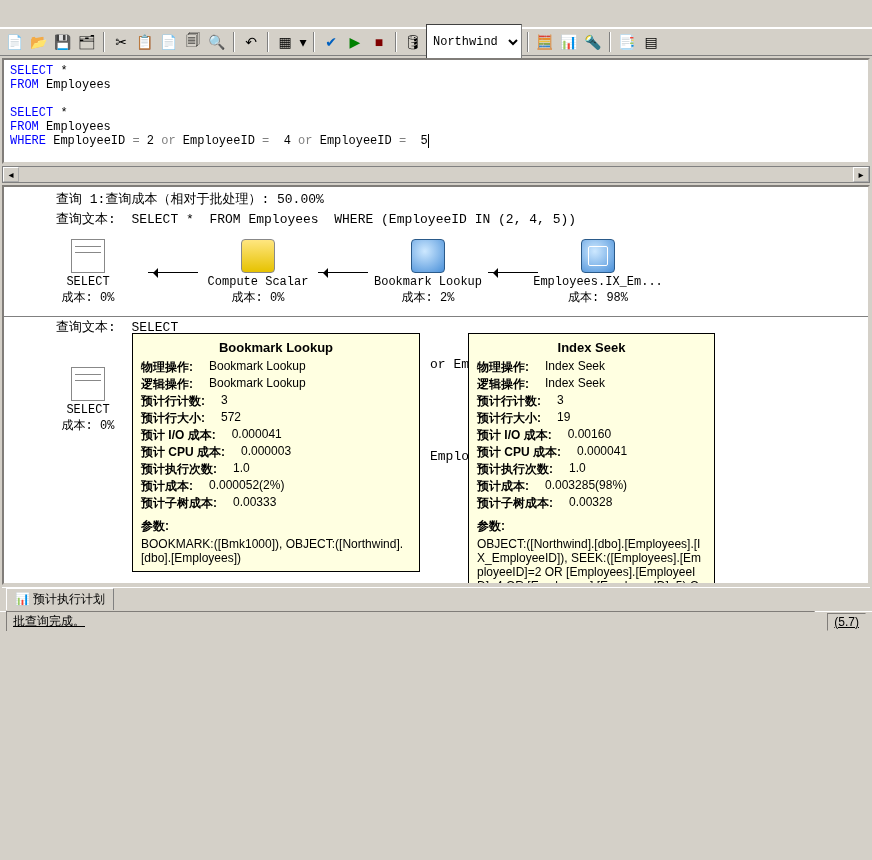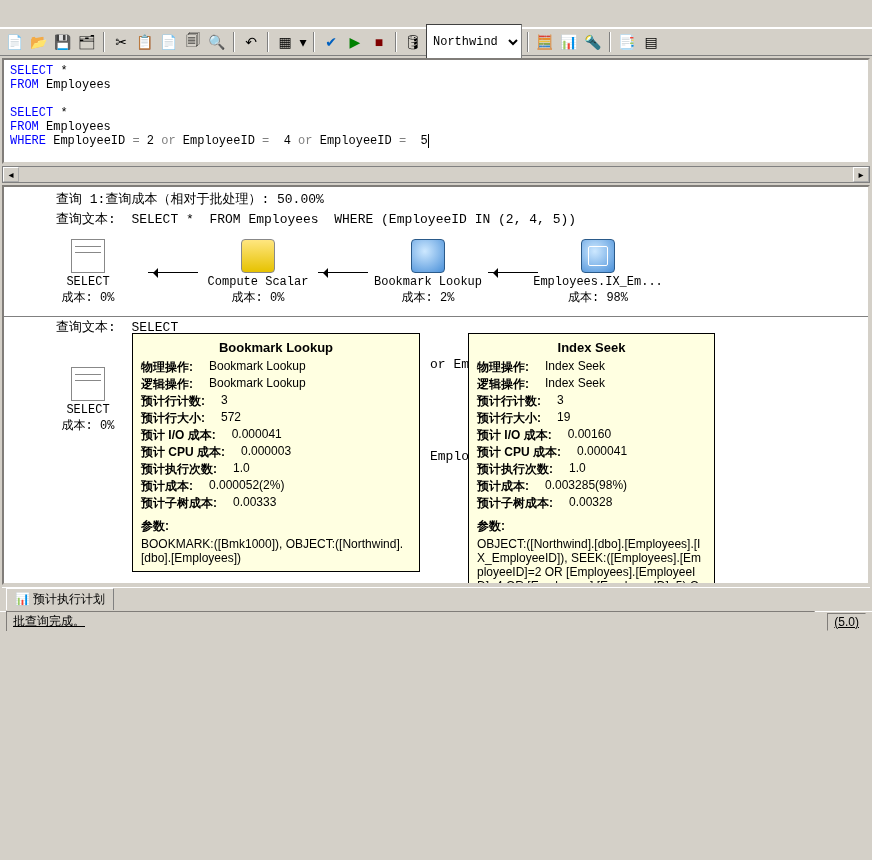--- a/index.html
+++ b/index.html
@@ -361,14 +361,14 @@
 
 <div class="tabstrip">
   <span class="tab">
     <span class="tab-icon">📊</span>
     <span>预计执行计划</span>
   </span>
 </div>
 
 <div class="statusbar">
   <span class="status-cell grow">批查询完成。</span>
-  <span class="status-cell">(5.0)</span>
+  <span class="status-cell">(5.7)</span>
 </div>
 
 </body></html>

